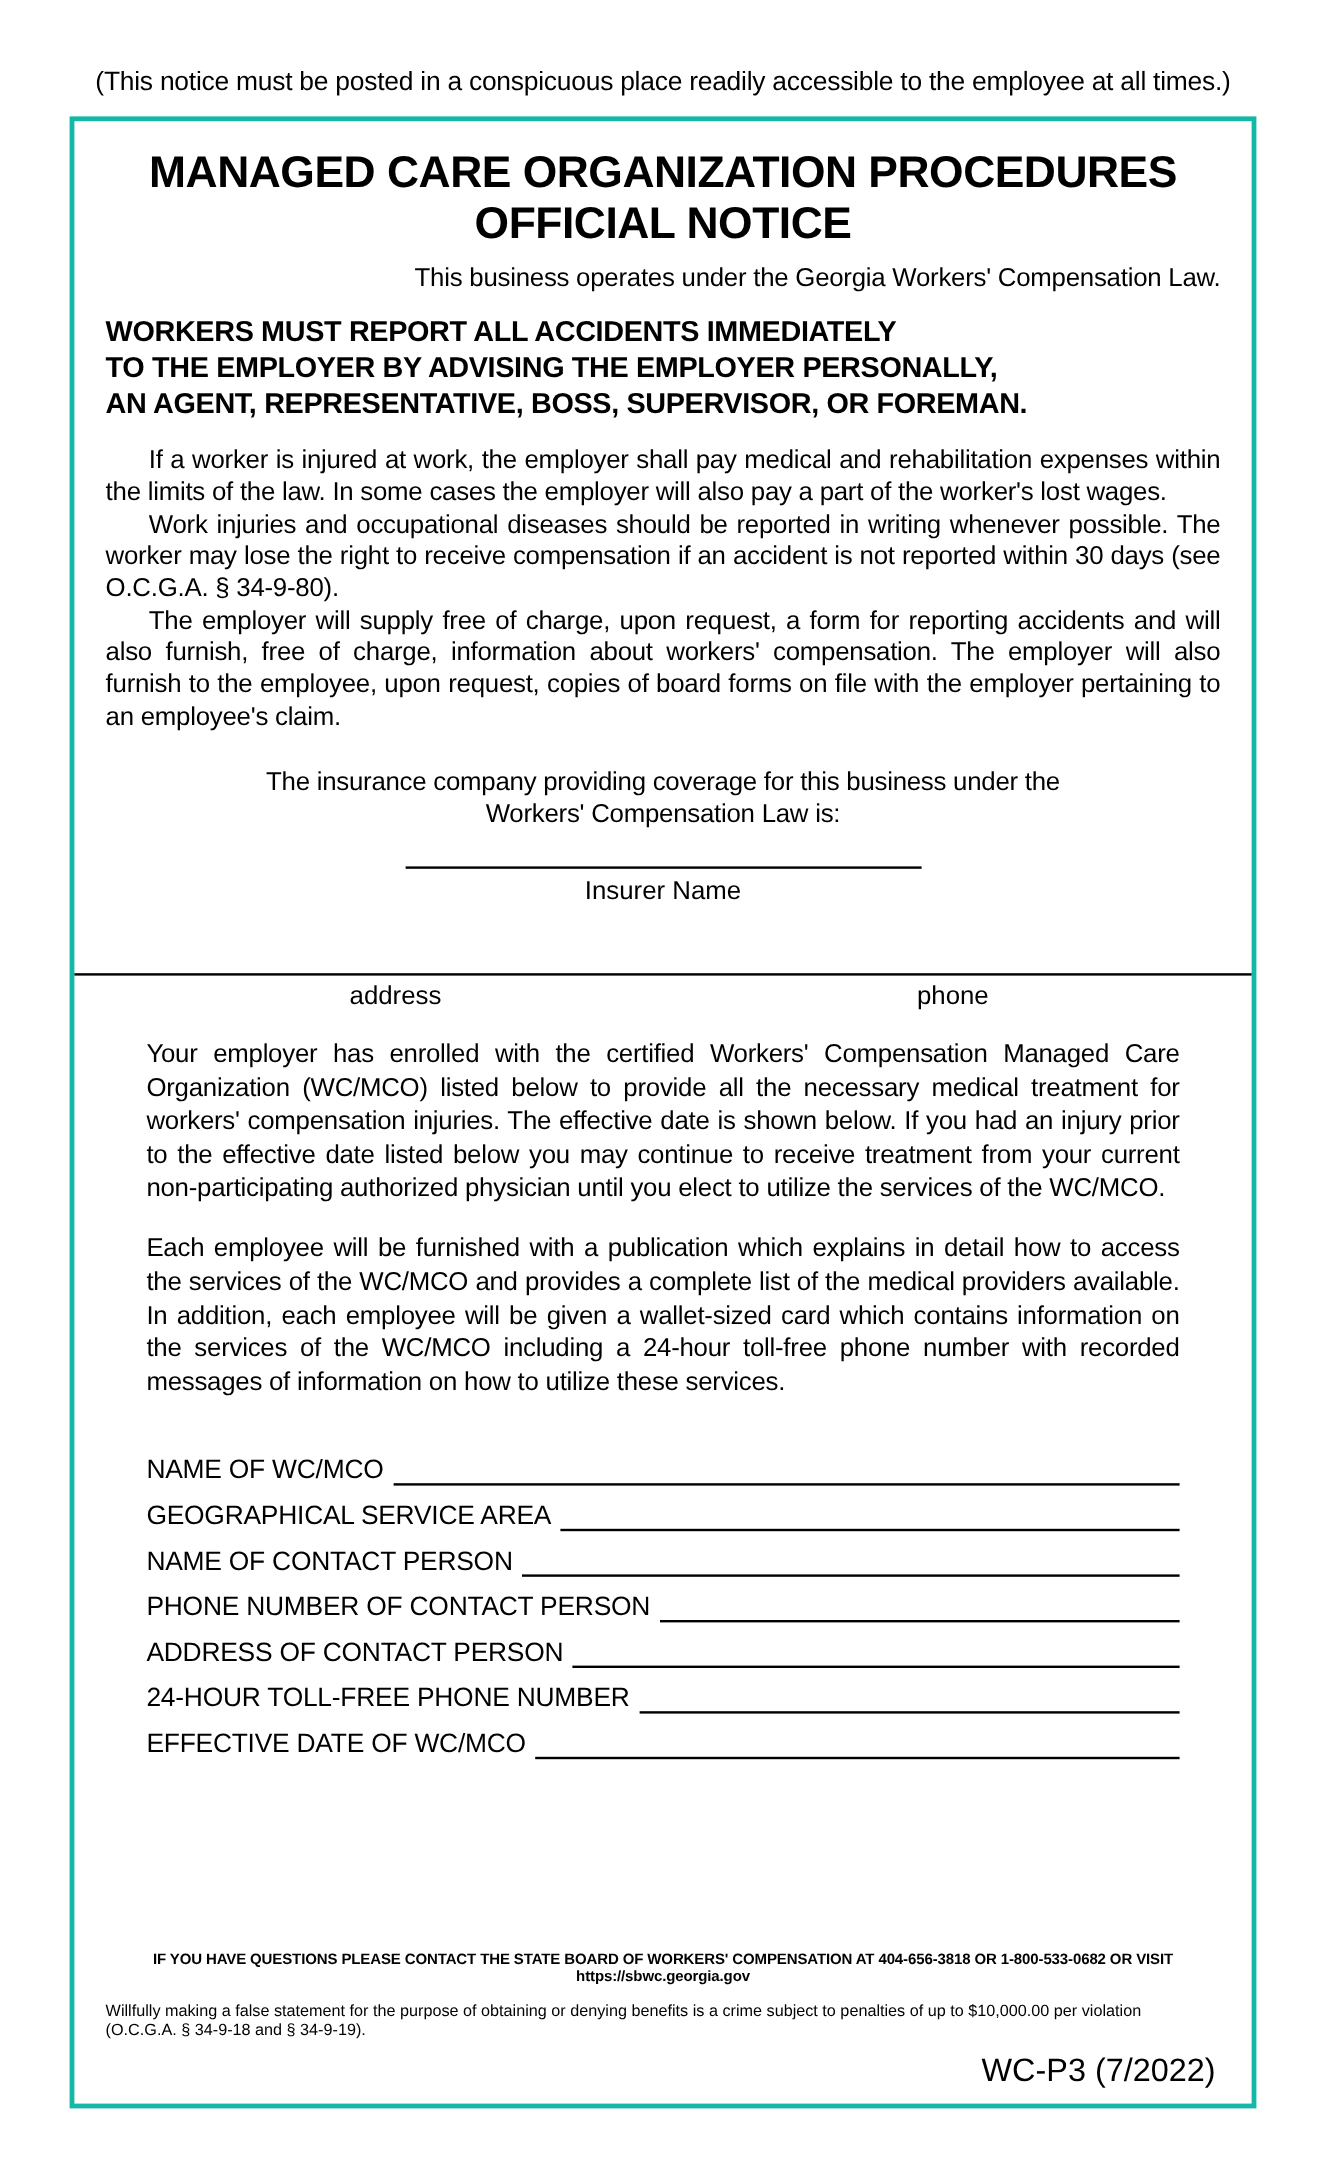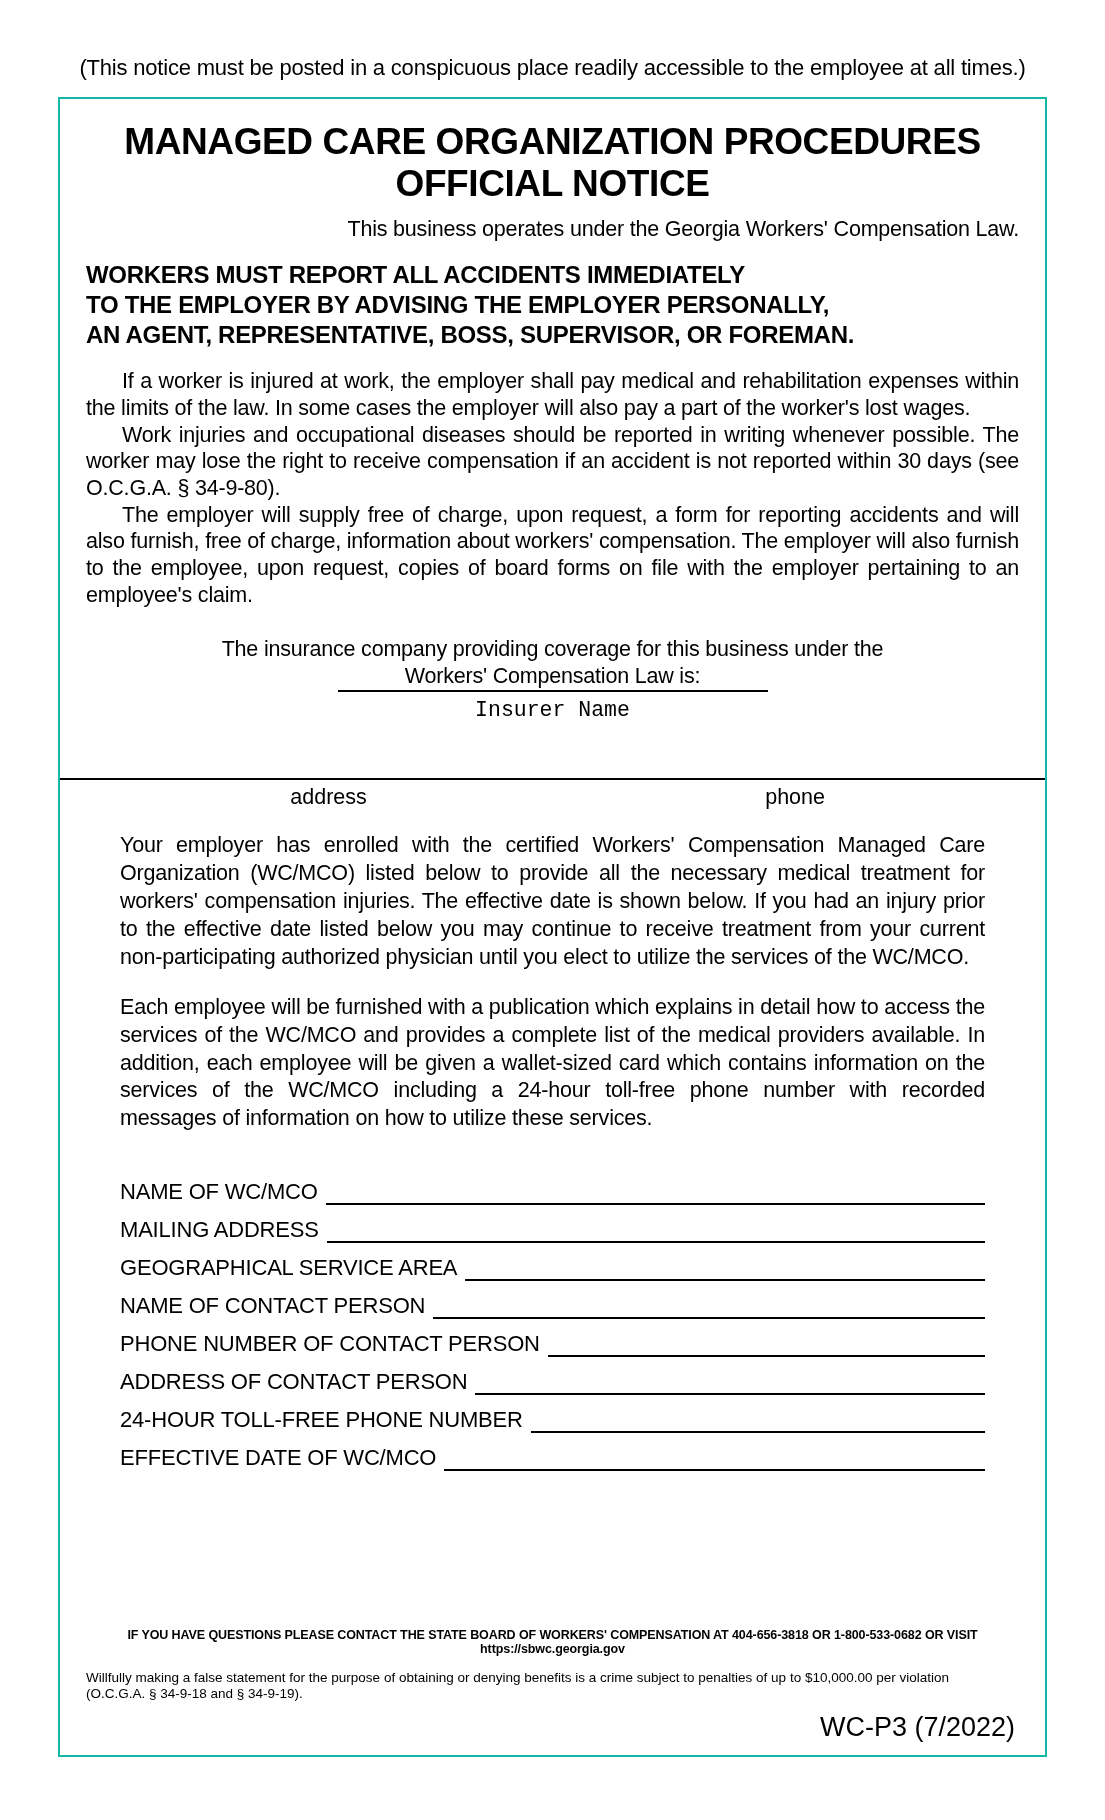--- a/index.html
+++ b/index.html
@@ -23,21 +23,21 @@
   }
   .top-note {
     text-align: center;
     font-size: 22px;
     margin-top: 55px;
     margin-bottom: 16px;
     letter-spacing: -0.2px;
   }
   .notice-box {
     margin: 0 58px 0 58px;
-    border: 2px solid #14b8a6;
+    border: 4px solid #14b8a6;
     padding: 16px 26px 10px 26px;
     box-sizing: border-box;
     min-height: 1660px;
     position: relative;
   }
   .title {
     text-align: center;
     font-weight: bold;
     font-size: 37px;
     line-height: 1.13;
@@ -73,22 +73,22 @@
     text-indent: 36px;
   }
   .insurer-lead {
     text-align: center;
     font-size: 21.5px;
     line-height: 1.25;
     margin-top: 28px;
     letter-spacing: -0.2px;
   }
   .insurer-line-wrap {
-    text-align: center;
-    font-family: Liberation Mono, monospace;
+    margin-top: 30px;
+    text-align: center;
   }
   .insurer-rule {
     width: 430px;
     height: 0;
     border-bottom: 2px solid #000;
     margin: 0 auto;
   }
   .insurer-caption {
     font-size: 21.5px;
     margin-top: 6px;
@@ -212,24 +212,20 @@
     <p class="enroll-para">Your employer has enrolled with the certified Workers' Compensation Managed Care Organization (WC/MCO) listed below to provide all the necessary medical treatment for workers' compensation injuries.  The effective date is shown below.  If you had an injury prior to the effective date listed below you may continue to receive treatment from your current non-participating authorized physician until you elect to utilize the services of the WC/MCO.</p>
     <p class="enroll-para">Each employee will be furnished with a publication which explains in detail how to access the services of the WC/MCO and provides a complete list of the medical providers available. In addition, each employee will be given a wallet-sized card which contains information on the services of the WC/MCO including a 24-hour toll-free phone number with recorded messages of information on how to utilize these services.</p>
 
     <div class="fields">
 
       <div class="field-row">
         <span class="field-label">NAME OF WC/MCO</span>
         <span class="field-line"></span>
       </div>
 
-      <div class="field-row">
-        <span class="field-label">MAILING ADDRESS</span>
-        <span class="field-line"></span>
-      </div>
 
       <div class="field-row">
         <span class="field-label">GEOGRAPHICAL SERVICE AREA</span>
         <span class="field-line"></span>
       </div>
 
       <div class="field-row">
         <span class="field-label">NAME OF CONTACT PERSON</span>
         <span class="field-line"></span>
       </div>

